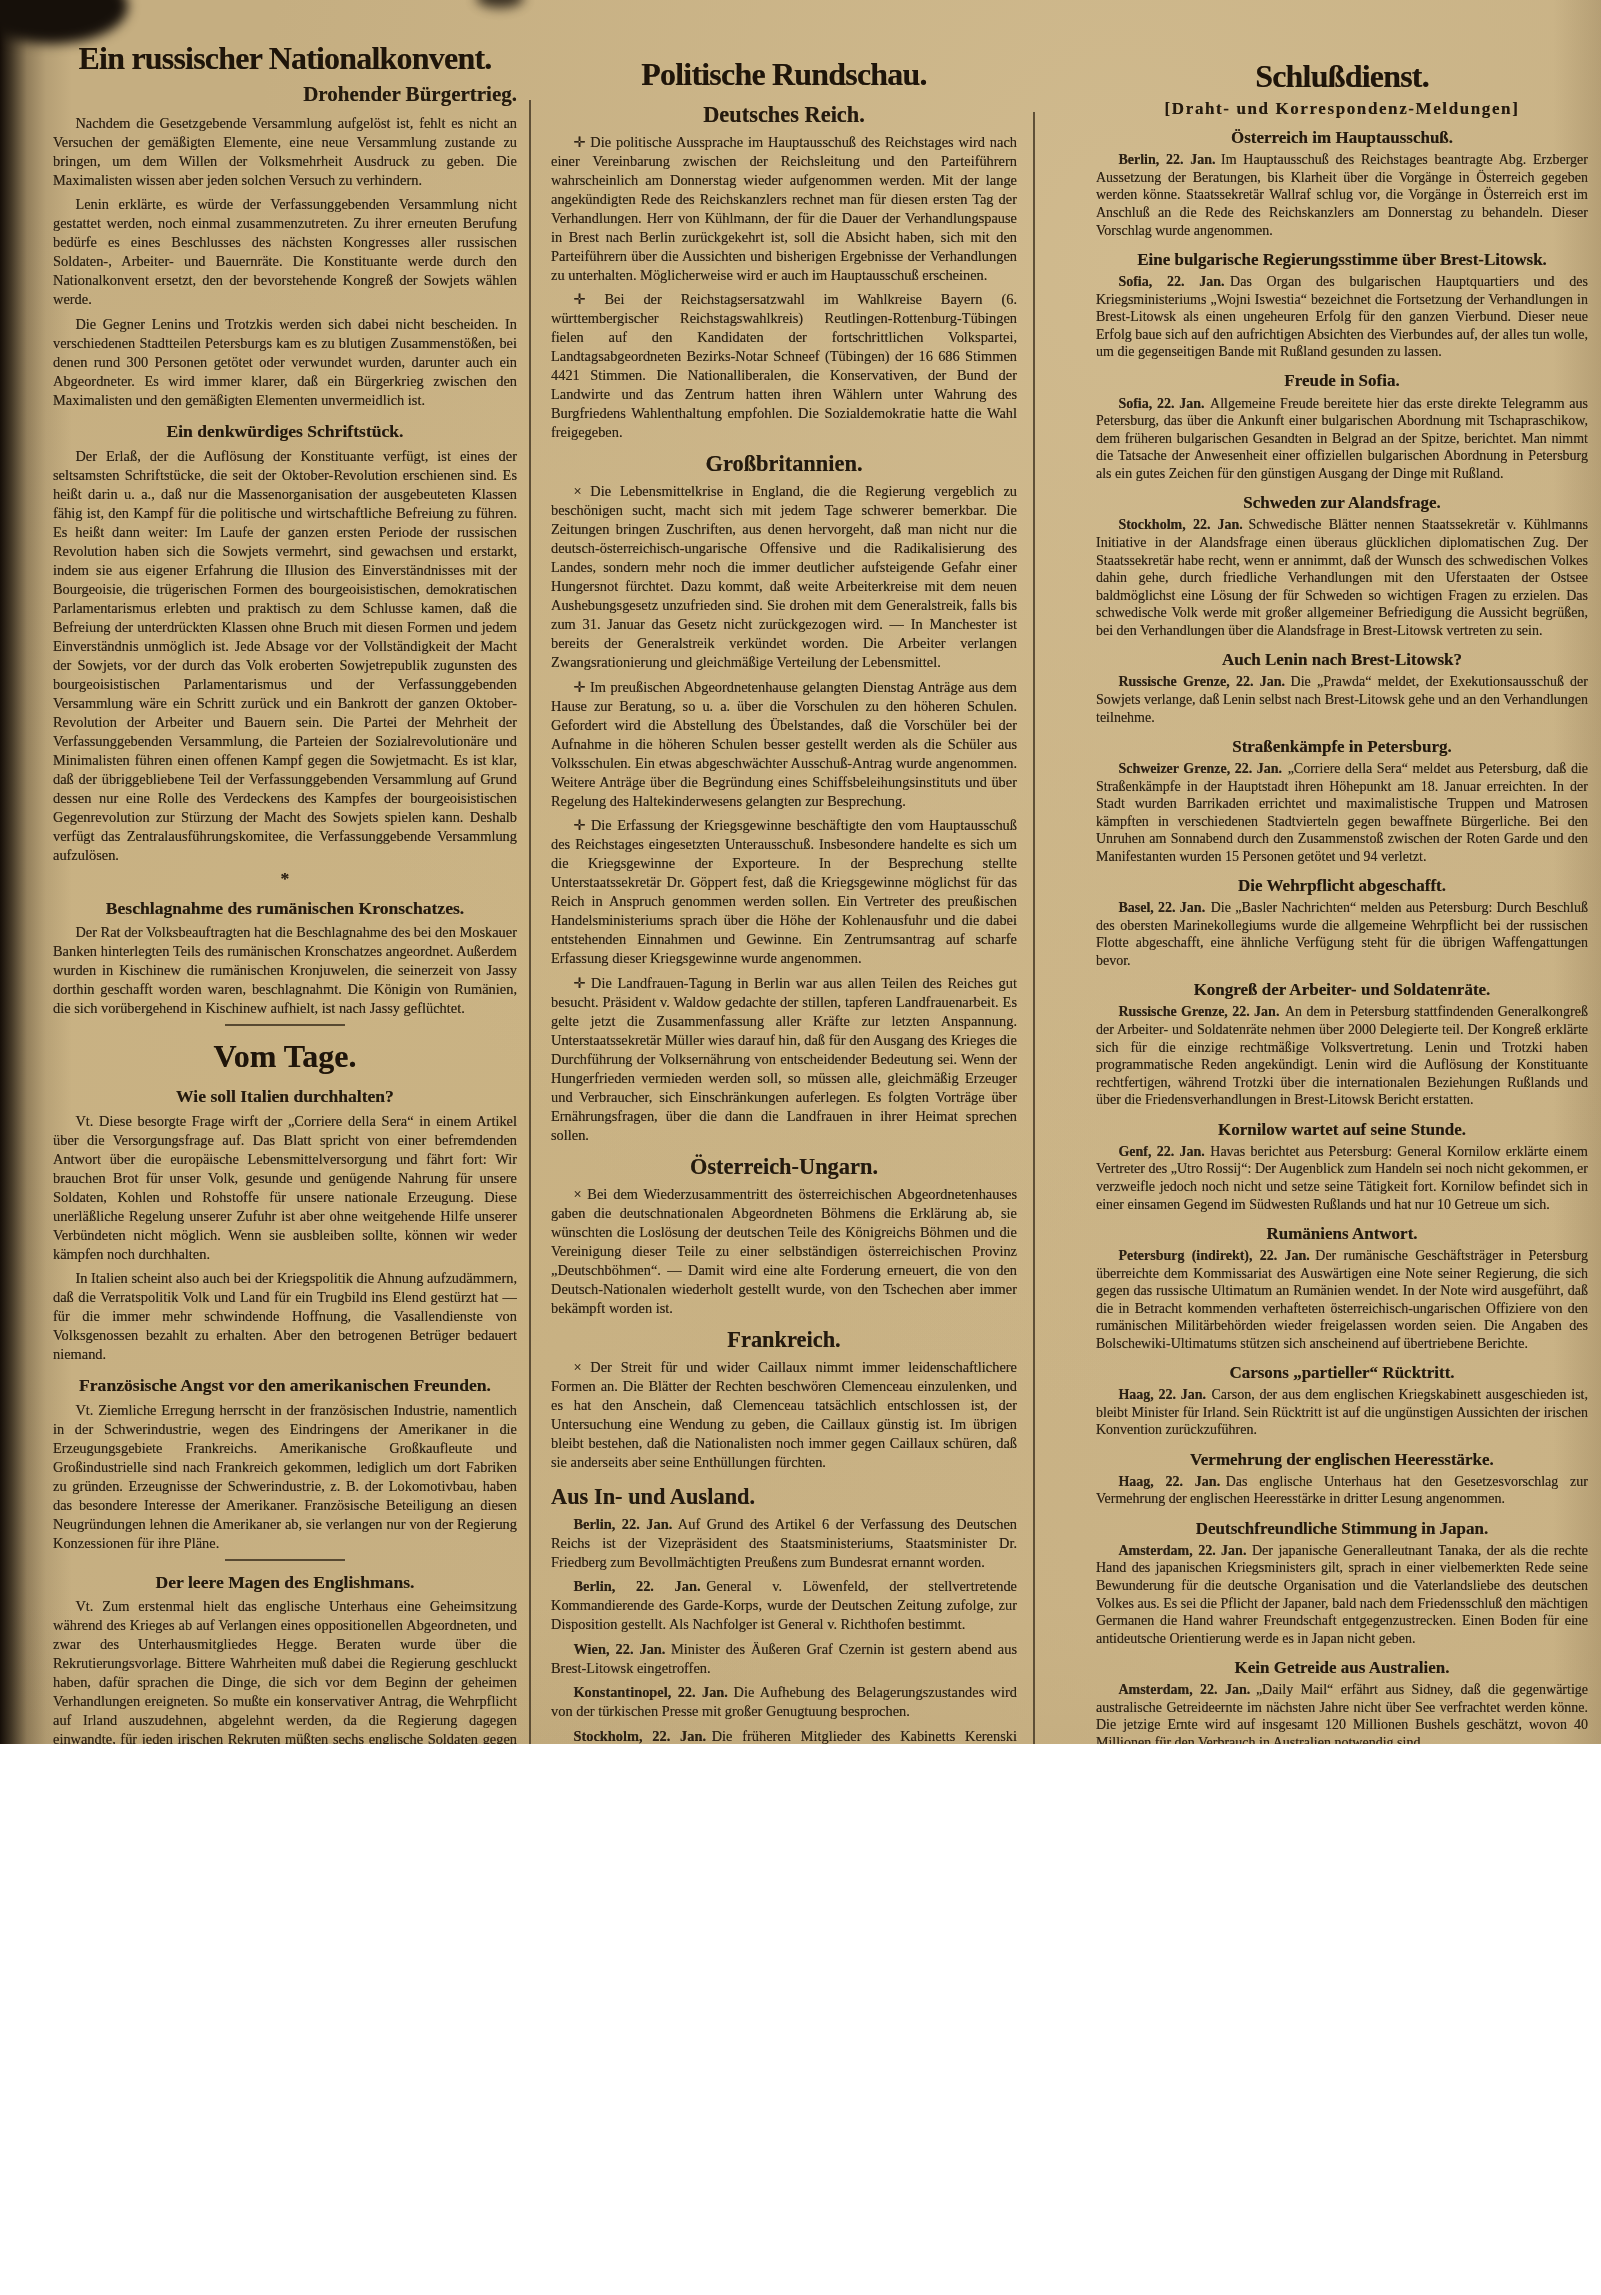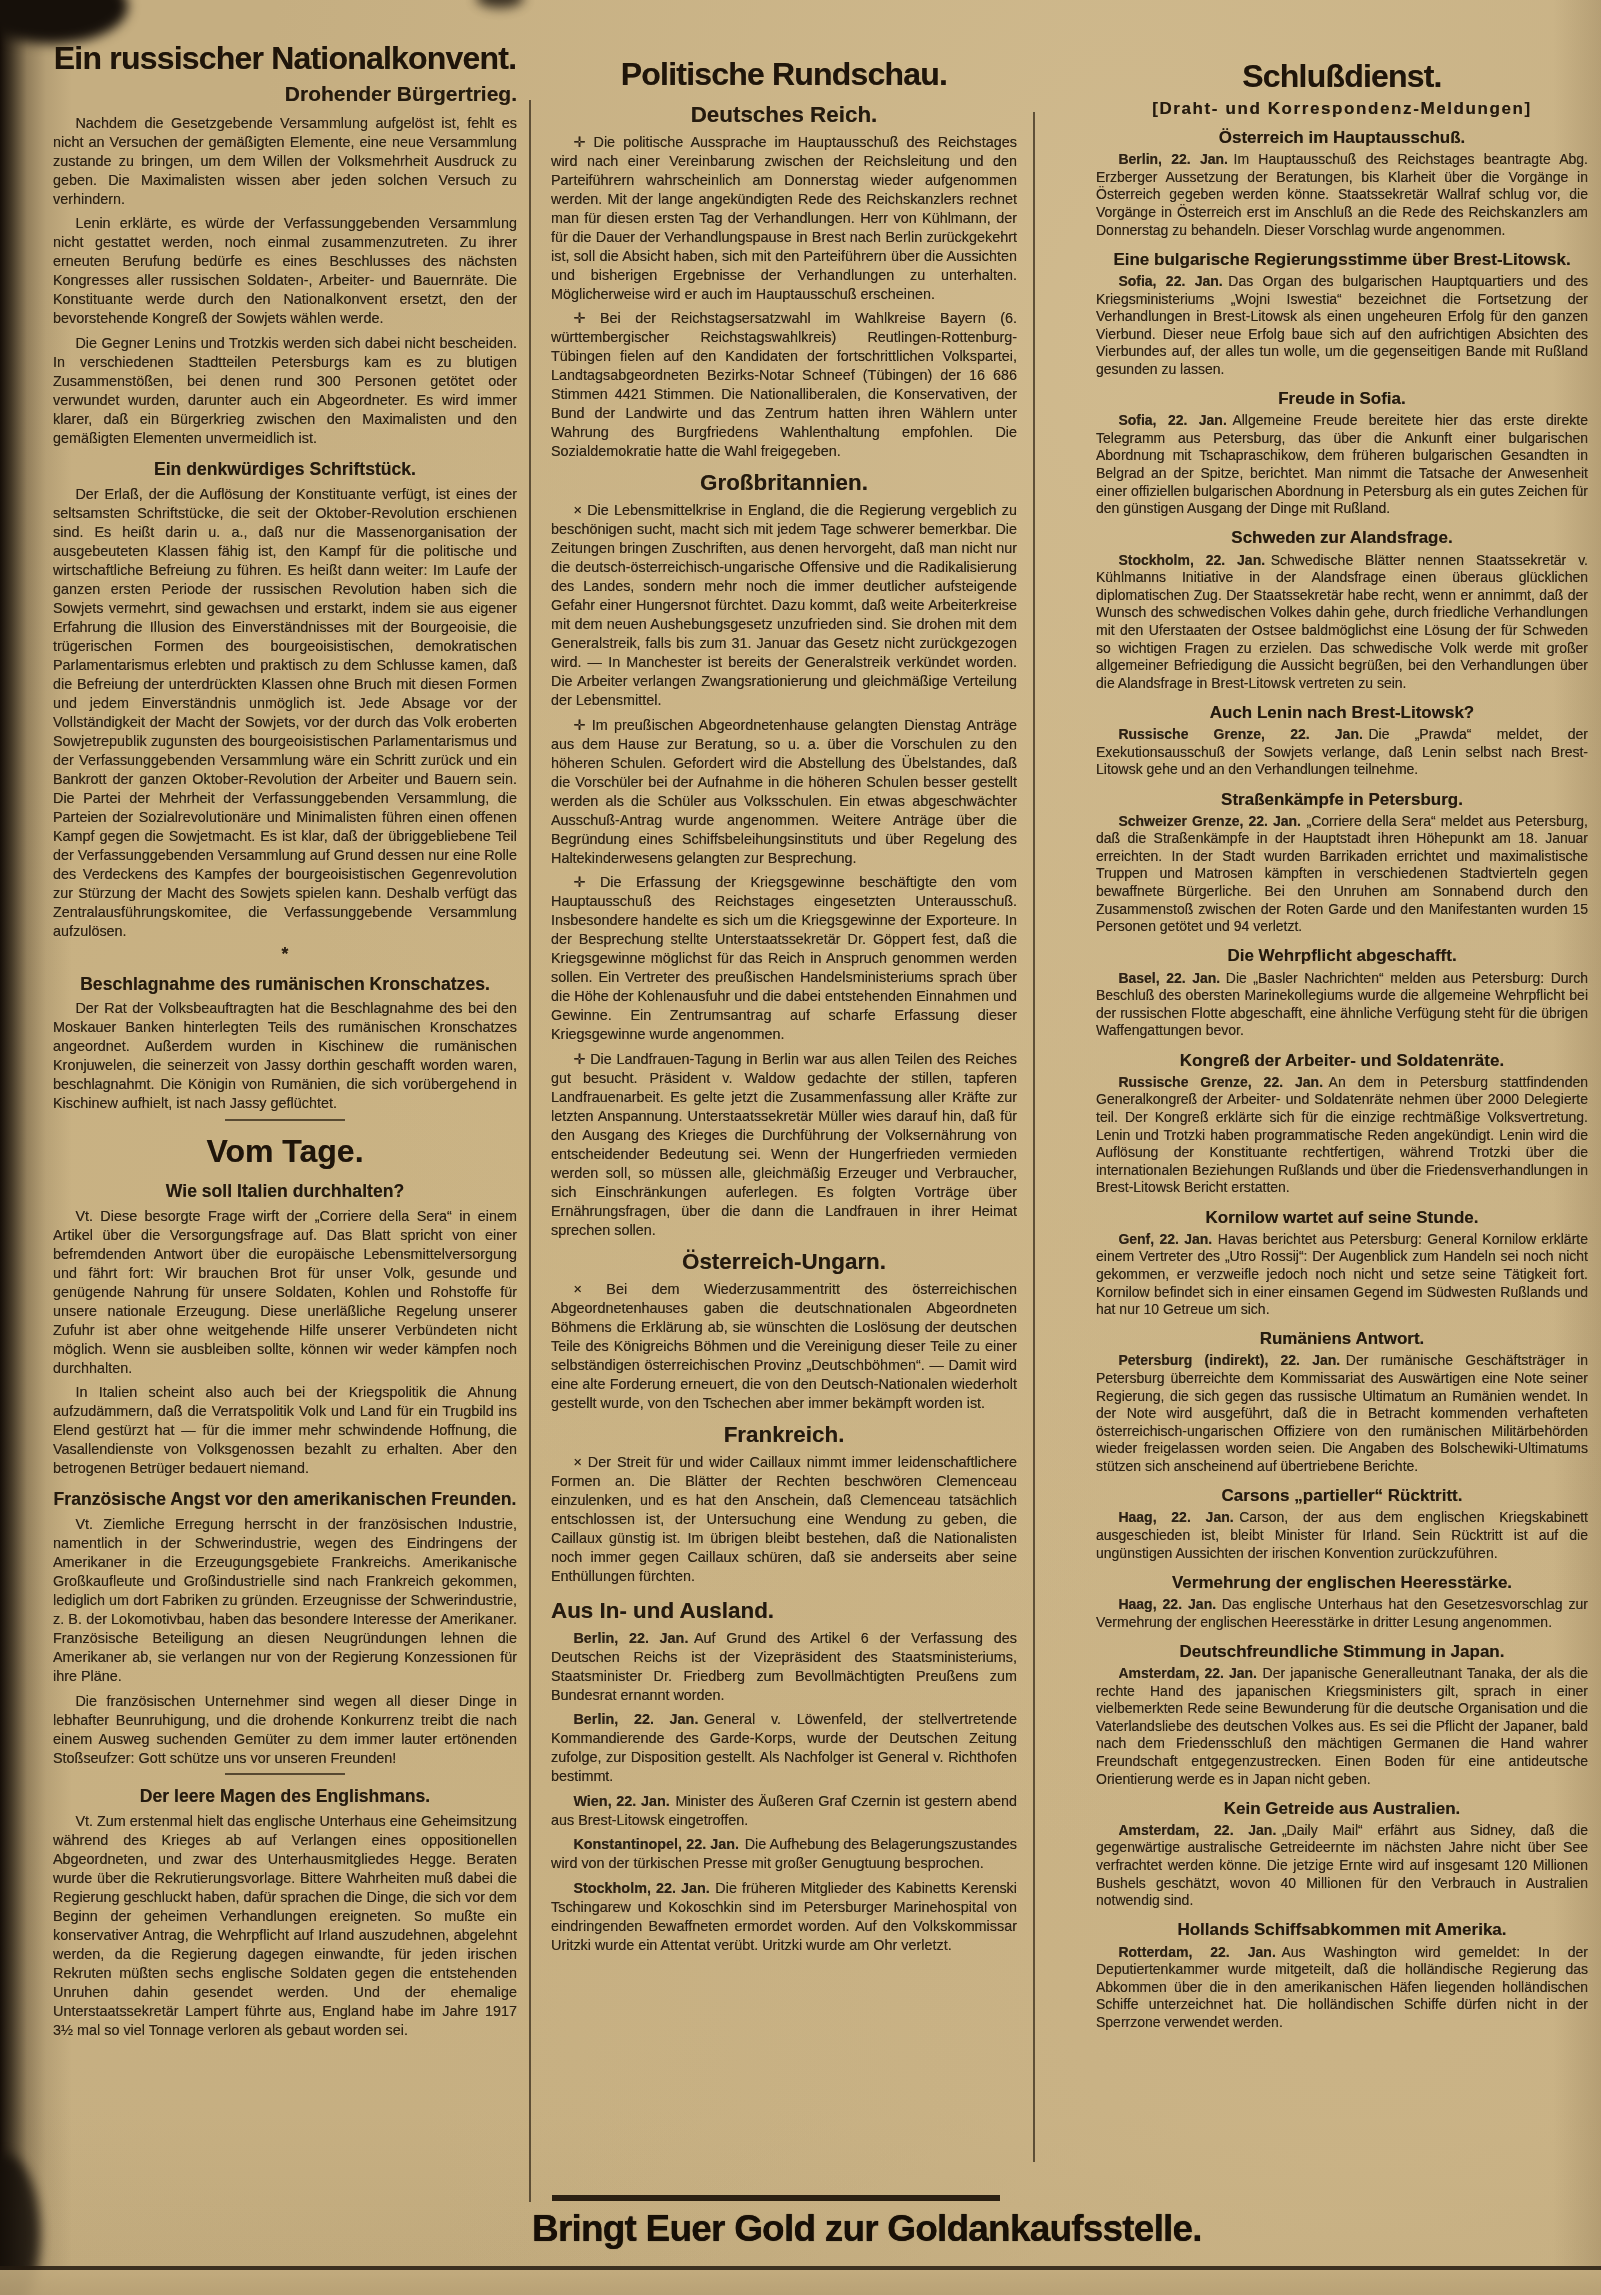--- a/index.html
+++ b/index.html
@@ -1,19 +1,19 @@
 <!DOCTYPE html>
 <html lang="de" style="font-size:13px"><head>
 <meta charset="utf-8">
 <title>Zeitungsseite</title>
 <style>
   html,body{margin:0;padding:0;}
   .page{
-    position:relative; width:1601px; height:2295px; overflow:hidden;
-    font-family:Liberation Sans, sans-serif; color:#2c2114;
+    position:relative; width:1601px; height:1744px; overflow:hidden;
+    font-family:Liberation Serif, serif; color:#2c2114;
     background-color:#c5ae81;
     background-image:
       linear-gradient(90deg, #150e08 0px, rgba(30,22,13,.78) 11.2px, rgba(62,48,30,.38) 27px, rgba(62,48,30,.12) 46px, rgba(0,0,0,0) 72px),
       linear-gradient(270deg, rgba(120,98,64,.25) 0px, rgba(0,0,0,0) 48px),
       radial-gradient(ellipse at 70% 15%, #d0ba8e 0%, rgba(0,0,0,0) 55%),
       radial-gradient(ellipse at 25% 55%, #cab384 0%, rgba(0,0,0,0) 60%),
       radial-gradient(ellipse at 85% 80%, #cbb487 0%, rgba(0,0,0,0) 50%),
       linear-gradient(0deg, #bfa87b 0%, #c5ae81 8%);
   }
   .col{position:absolute; text-align:justify;}
@@ -74,21 +74,20 @@
     <div class="short-rule"></div>
 
     <div class="h-vomtage">Vom Tage.</div>
 
     <div class="subhead">Wie soll Italien durchhalten?</div>
     <p class="p">Vt. Diese besorgte Frage wirft der „Corriere della Sera“ in einem Artikel über die Versorgungsfrage auf. Das Blatt spricht von einer befremdenden Antwort über die europäische Lebensmittelversorgung und fährt fort: Wir brauchen Brot für unser Volk, gesunde und genügende Nahrung für unsere Soldaten, Kohlen und Rohstoffe für unsere nationale Erzeugung. Diese unerläßliche Regelung unserer Zufuhr ist aber ohne weitgehende Hilfe unserer Verbündeten nicht möglich. Wenn sie ausbleiben sollte, können wir weder kämpfen noch durchhalten.</p>
     <p class="p">In Italien scheint also auch bei der Kriegspolitik die Ahnung aufzudämmern, daß die Verratspolitik Volk und Land für ein Trugbild ins Elend gestürzt hat — für die immer mehr schwindende Hoffnung, die Vasallendienste von Volksgenossen bezahlt zu erhalten. Aber den betrogenen Betrüger bedauert niemand.</p>
 
     <div class="subhead">Französische Angst vor den amerikanischen Freunden.</div>
     <p class="p">Vt. Ziemliche Erregung herrscht in der französischen Industrie, namentlich in der Schwerindustrie, wegen des Eindringens der Amerikaner in die Erzeugungsgebiete Frankreichs. Amerikanische Großkaufleute und Großindustrielle sind nach Frankreich gekommen, lediglich um dort Fabriken zu gründen. Erzeugnisse der Schwerindustrie, z. B. der Lokomotivbau, haben das besondere Interesse der Amerikaner. Französische Beteiligung an diesen Neugründungen lehnen die Amerikaner ab, sie verlangen nur von der Regierung Konzessionen für ihre Pläne.</p>
-    <p class="p">Die französischen Unternehmer sind wegen all dieser Dinge in lebhafter Beunruhigung, und die drohende Konkurrenz treibt die nach einem Ausweg suchenden Gemüter zu dem immer lauter ertönenden Stoßseufzer: Gott schütze uns vor unseren Freunden!</p>
     <div class="short-rule"></div>
 
     <div class="subhead">Der leere Magen des Englishmans.</div>
     <p class="p">Vt. Zum erstenmal hielt das englische Unterhaus eine Geheimsitzung während des Krieges ab auf Verlangen eines oppositionellen Abgeordneten, und zwar des Unterhausmitgliedes Hegge. Beraten wurde über die Rekrutierungsvorlage. Bittere Wahrheiten muß dabei die Regierung geschluckt haben, dafür sprachen die Dinge, die sich vor dem Beginn der geheimen Verhandlungen ereigneten. So mußte ein konservativer Antrag, die Wehrpflicht auf Irland auszudehnen, abgelehnt werden, da die Regierung dagegen einwandte, für jeden irischen Rekruten müßten sechs englische Soldaten gegen die entstehenden Unruhen dahin gesendet werden. Und der ehemalige Unterstaatssekretär Lampert führte aus, England habe im Jahre 1917 3½ mal so viel Tonnage verloren als gebaut worden sei.</p>
 
   </div>
 
   <div class="col col-mid">
     <div class="h-main">Politische Rundschau.</div>
 

